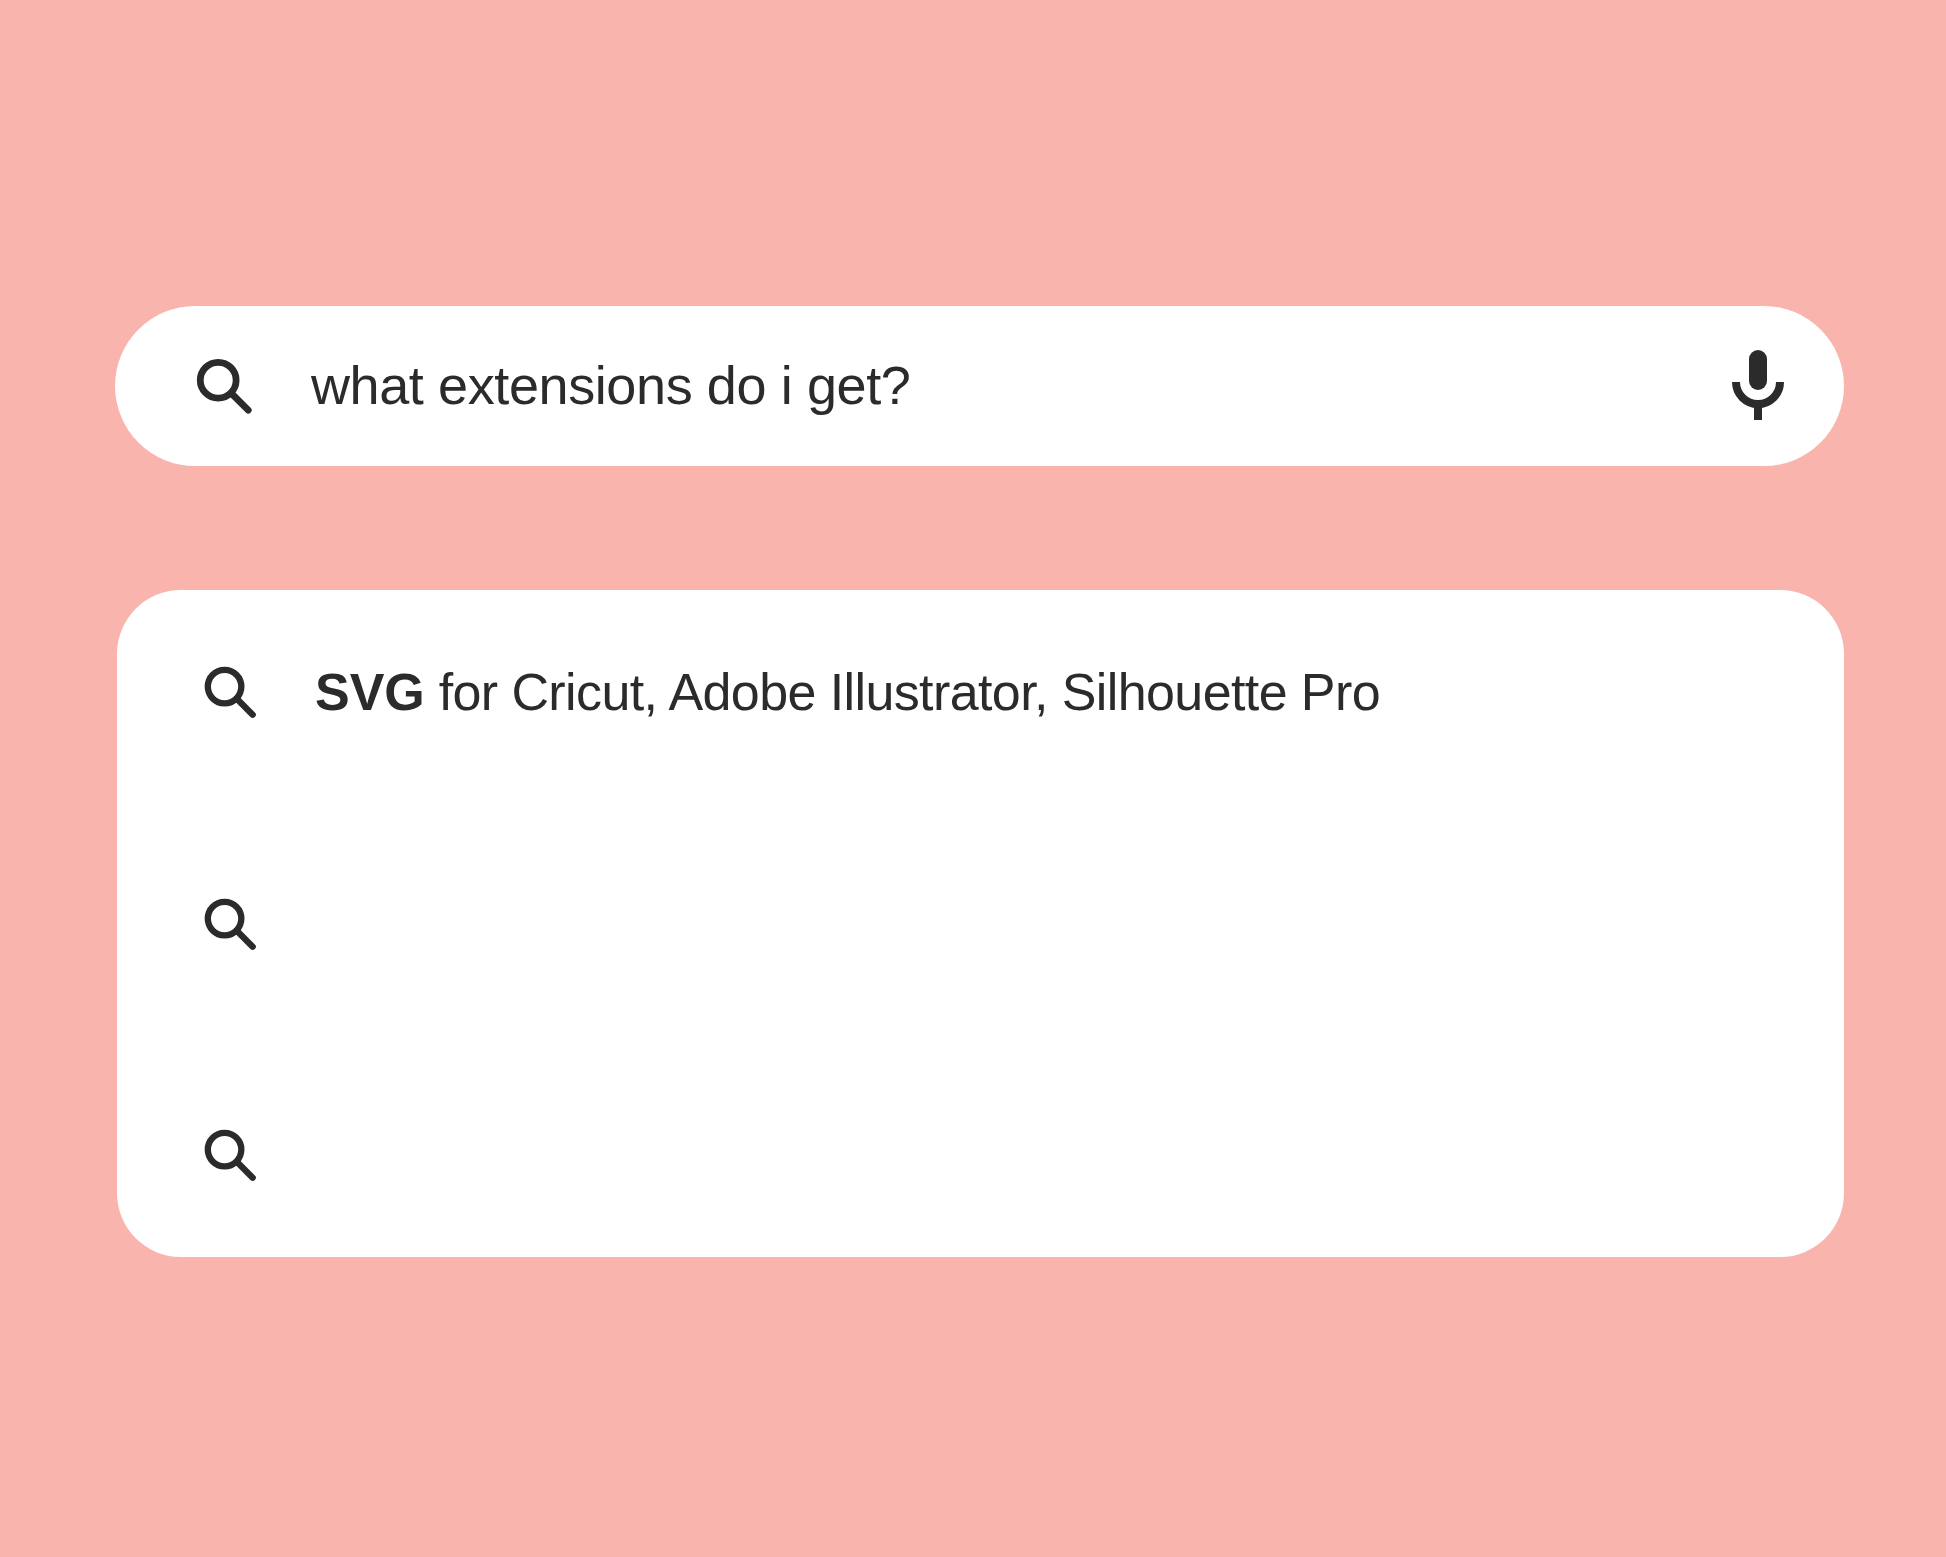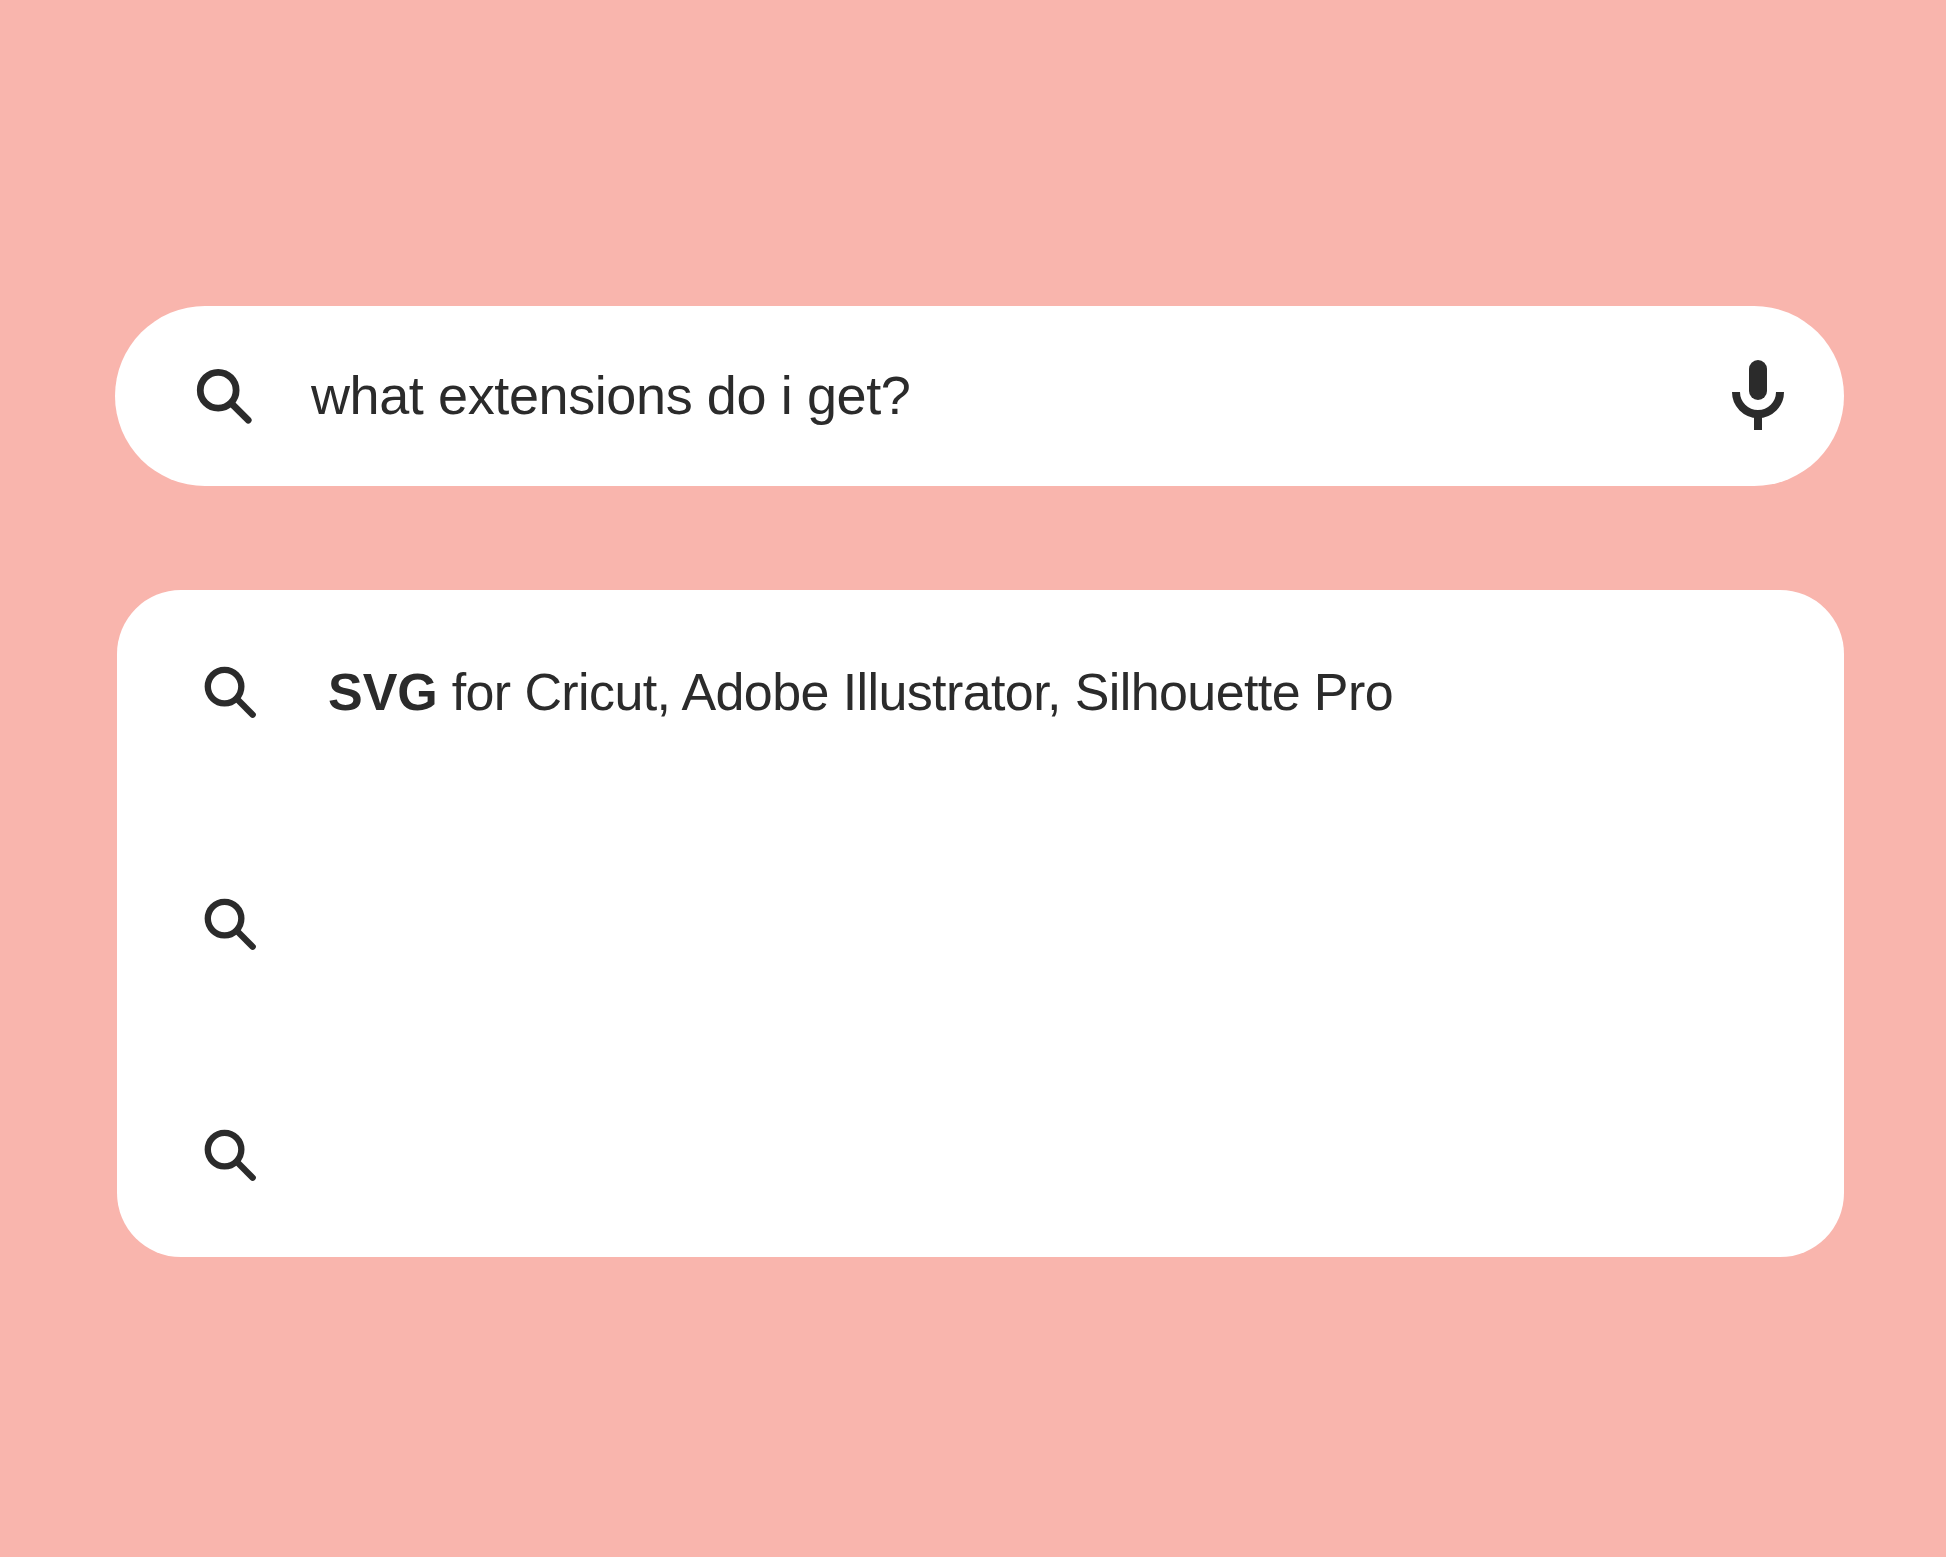--- a/index.html
+++ b/index.html
@@ -22,21 +22,21 @@
     position: absolute;
     inset: 0;
   }
 
   
   .search-bar {
     position: absolute;
     left: 115px;
     top: 306px;
     width: 1729px;
-    height: 180px;
+    height: 160px;
     background: #ffffff;
     border-radius: 99px;
     display: flex;
     align-items: center;
     box-sizing: border-box;
     padding: 0 58px 0 78px;
   }
 
   .search-bar-icon {
     flex: 0 0 auto;
@@ -81,21 +81,20 @@
     justify-content: space-between;
   }
 
   .suggestion-row {
     display: flex;
     align-items: center;
     height: 112px;
     padding-left: 84px;
     padding-right: 40px;
     box-sizing: border-box;
-    gap: 13px;
   }
 
   .suggestion-icon {
     flex: 0 0 auto;
     width: 58px;
     height: 58px;
     display: block;
     margin-right: 56px;
   }
 

